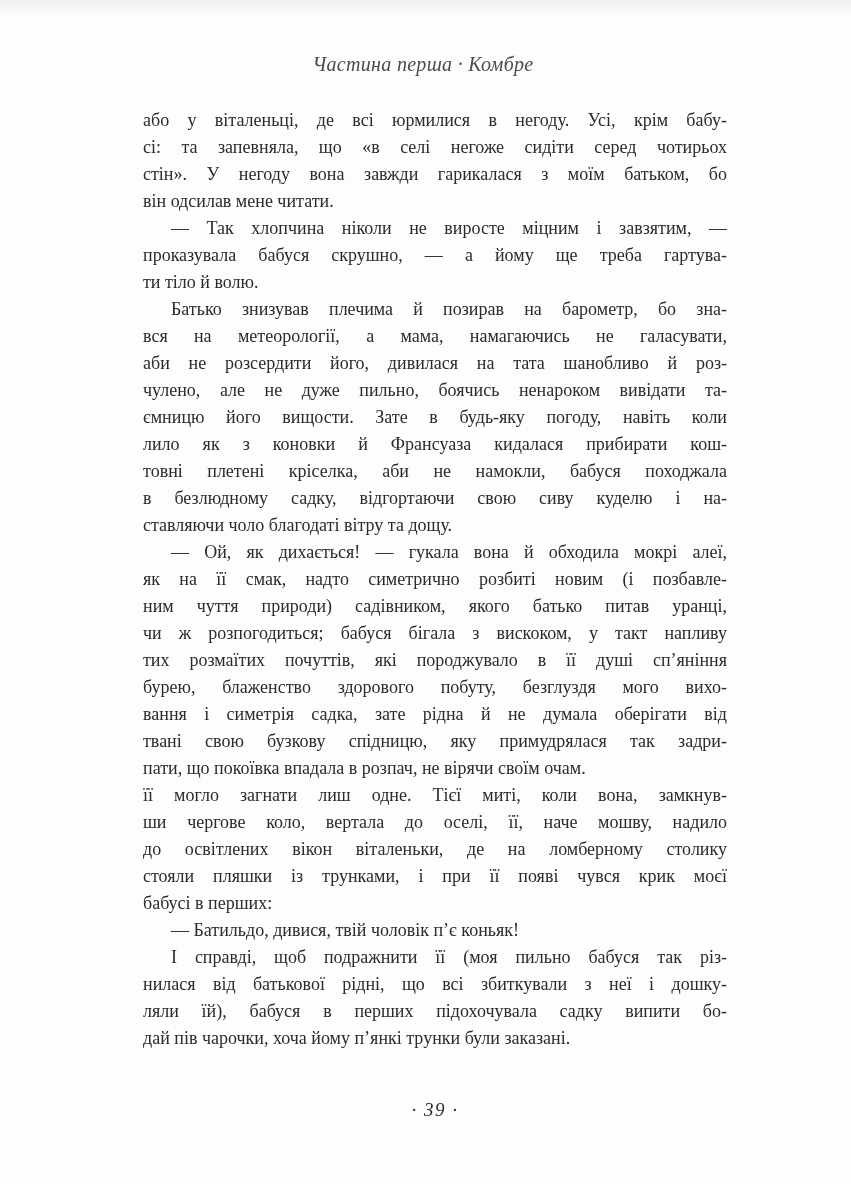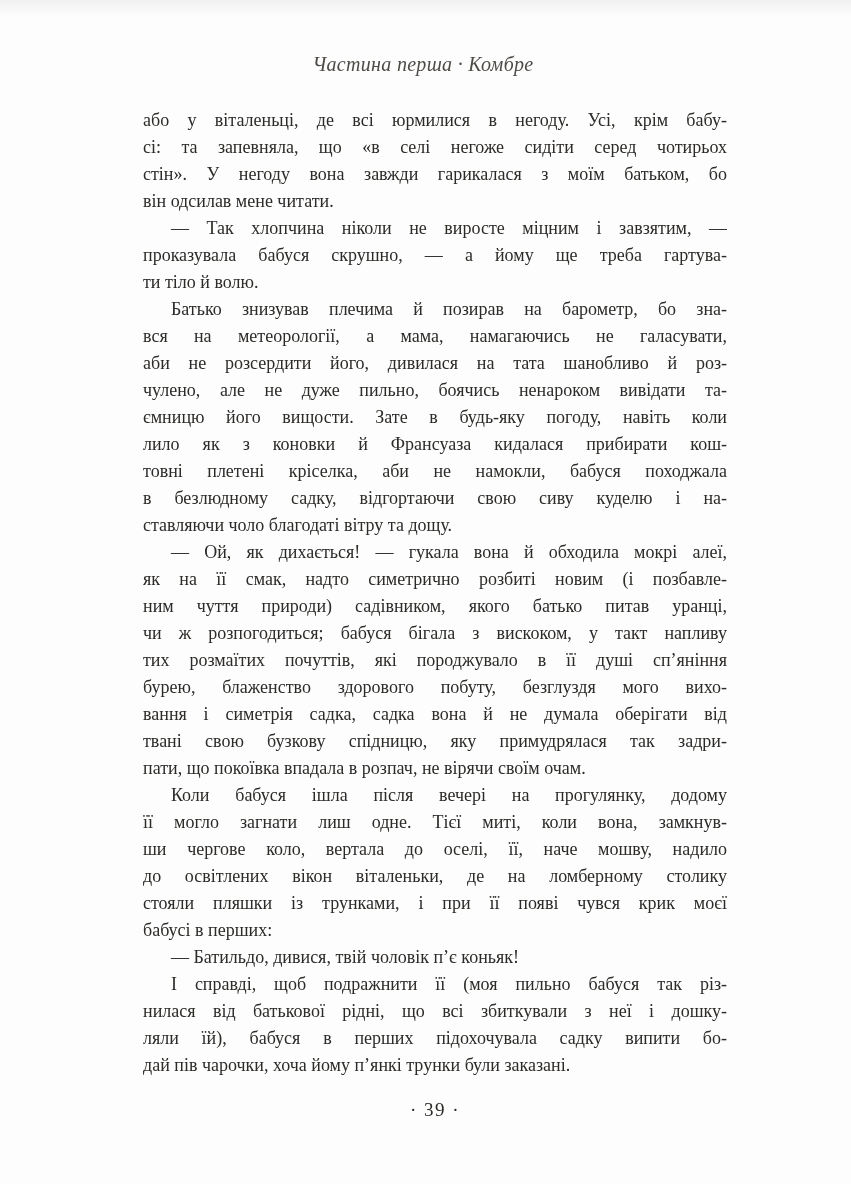--- a/index.html
+++ b/index.html
@@ -60,20 +60,21 @@
   }
   .page-number {
     position: absolute;
     top: 1099px;
     left: 143px;
     width: 584px;
     text-align: center;
     font-size: 19px;
     color: var(--text-color, #2d2b28);
     letter-spacing: 1.5px;
+    font-style: italic;
   }
 </style>
 </head>
 <body>
 
 <div class="page">
   <div class="scan-edge-top"></div>
   <div class="running-header">Частина перша · Комбре</div>
   <div class="body-text">
       <div class="paragraph">
@@ -98,26 +99,25 @@
         <div class="line">в безлюдному садку, відгортаючи свою сиву куделю і на-</div>
         <div class="line last">ставляючи чоло благодаті вітру та дощу.</div>
       </div>
       <div class="paragraph">
         <div class="line indent">— Ой, як дихається! — гукала вона й обходила мокрі алеї,</div>
         <div class="line">як на її смак, надто симетрично розбиті новим (і позбавле-</div>
         <div class="line">ним чуття природи) садівником, якого батько питав уранці,</div>
         <div class="line">чи ж розпогодиться; бабуся бігала з вискоком, у такт напливу</div>
         <div class="line">тих розмаїтих почуттів, які породжувало в її душі сп’яніння</div>
         <div class="line">бурею, блаженство здорового побуту, безглуздя мого вихо-</div>
-        <div class="line">вання і симетрія садка, садка вона й не думала оберігати від</div>
+        <div class="line">вання і симетрія садка, зате рідна й не думала оберігати від</div>
         <div class="line">твані свою бузкову спідницю, яку примудрялася так задри-</div>
         <div class="line last">пати, що покоївка впадала в розпач, не вірячи своїм очам.</div>
       </div>
       <div class="paragraph">
-        <div class="line indent">Коли бабуся ішла після вечері на прогулянку, додому</div>
         <div class="line">її могло загнати лиш одне. Тієї миті, коли вона, замкнув-</div>
         <div class="line">ши чергове коло, вертала до оселі, її, наче мошву, надило</div>
         <div class="line">до освітлених вікон віталеньки, де на ломберному столику</div>
         <div class="line">стояли пляшки із трунками, і при її появі чувся крик моєї</div>
         <div class="line last">бабусі в перших:</div>
       </div>
       <div class="paragraph">
         <div class="line indent last">— Батильдо, дивися, твій чоловік п’є коньяк!</div>
       </div>
       <div class="paragraph">

